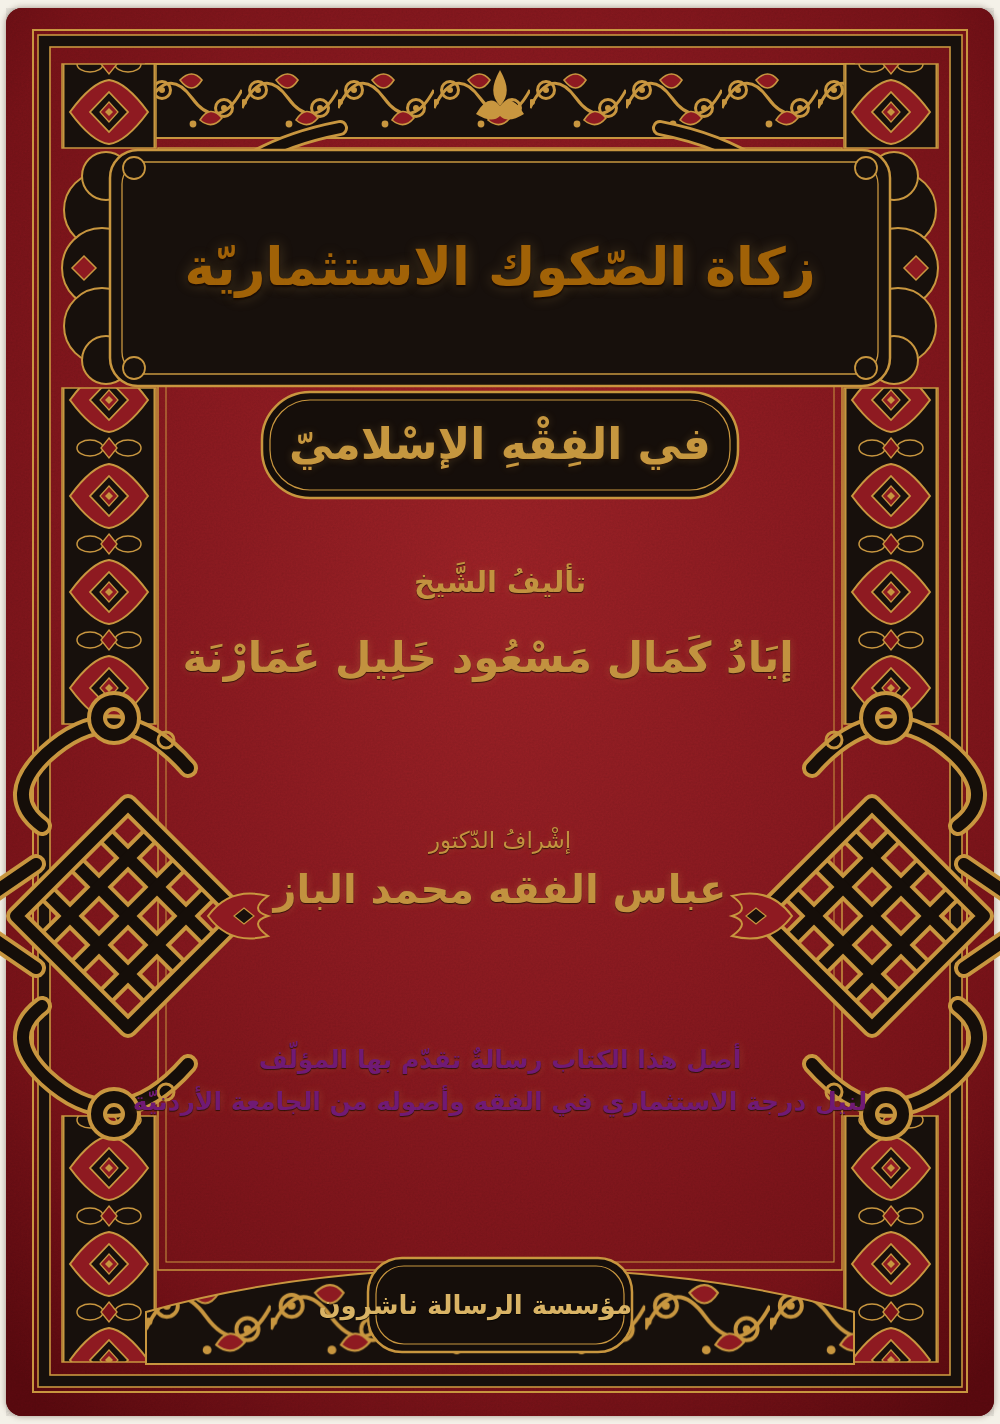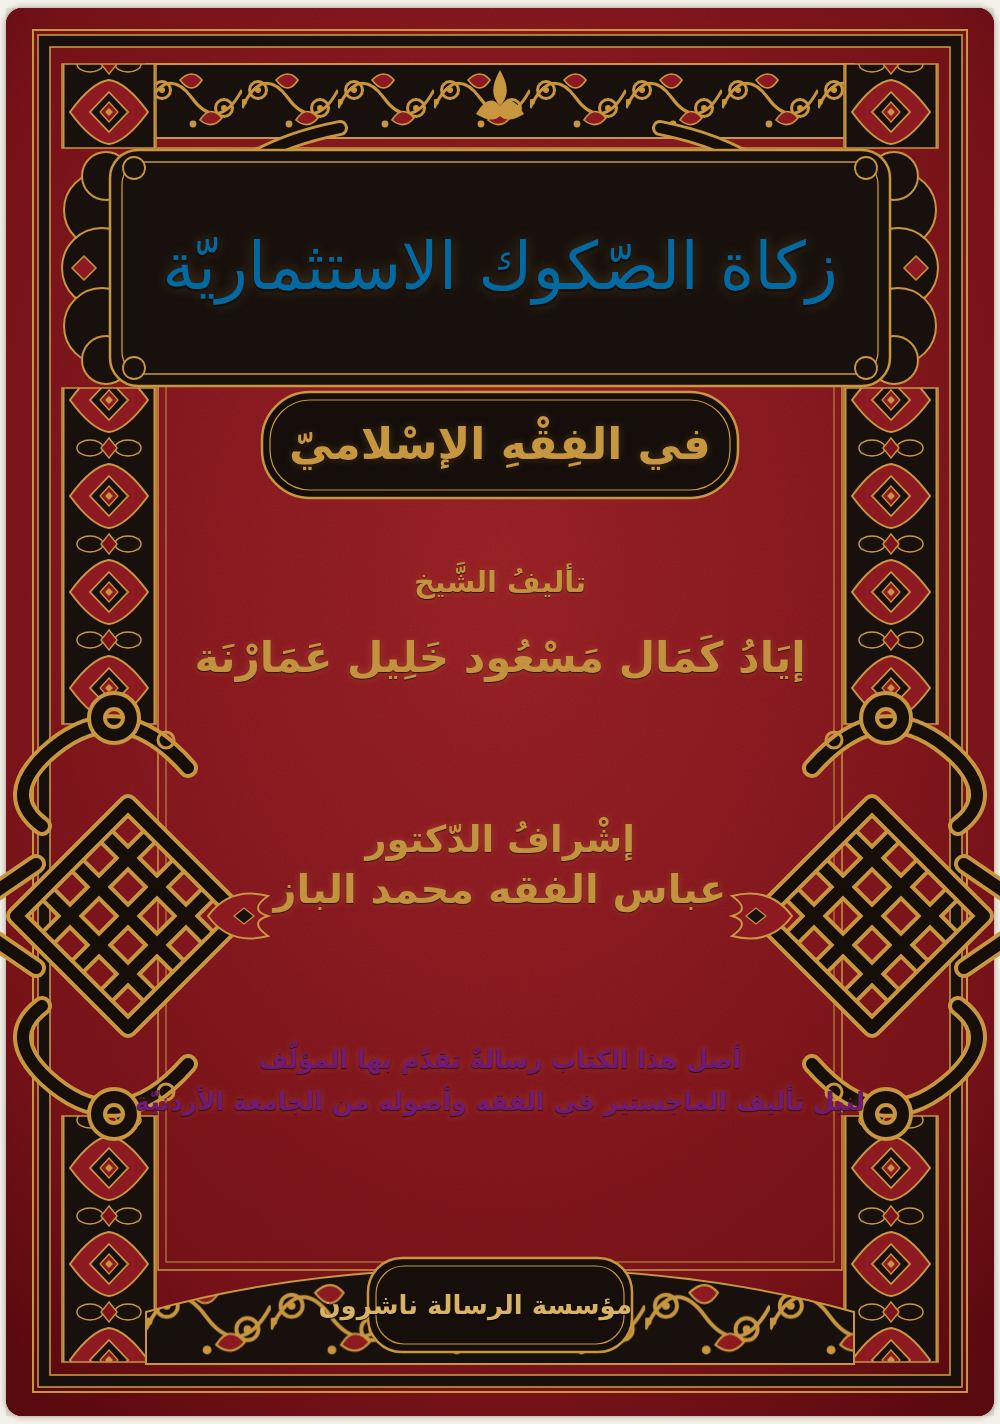--- a/index.html
+++ b/index.html
@@ -16,27 +16,27 @@
   }
   svg.art{position:absolute;left:0;top:0;width:1000px;height:1424px;}
   .txt{
     position:absolute;direction:rtl;text-align:center;
     color:#c2923f;white-space:nowrap;
     text-shadow:0 1px 1px rgba(35,15,5,.85), 0 0 9px rgba(235,185,95,.22);
     font-family:"DejaVu Sans",sans-serif;
   }
   .title{
     left:100px;top:212px;width:800px;height:110px;line-height:110px;
-    font-size:66px;font-weight:400;color:#0369a1;
+    font-size:52px;font-weight:700;color:#a16207;
     text-shadow:0 2px 2px rgba(20,8,2,.9), 0 0 14px rgba(240,190,100,.25);
   }
   .subtitle{left:262px;top:400px;width:476px;height:64px;line-height:88px;font-size:44px;font-weight:700;color:#c6973f;}
   .byline-label{left:300px;top:562px;width:400px;height:40px;line-height:40px;font-size:29px;font-weight:700;}
-  .author{left:150px;top:622px;width:700px;height:72px;line-height:72px;font-size:42px;font-weight:700;}
-  .sup-label{left:330px;top:822px;width:340px;height:36px;line-height:36px;font-size:37px;font-weight:700;}
+  .author{left:138px;top:622px;width:700px;height:72px;line-height:72px;font-size:42px;font-weight:700;}
+  .sup-label{left:330px;top:822px;width:340px;height:36px;line-height:36px;font-size:23px;font-weight:400;}
   .supervisor{left:200px;top:856px;width:600px;height:66px;line-height:66px;font-size:40px;font-weight:700;}
   .note{left:120px;top:1042px;width:760px;height:36px;line-height:36px;font-size:25px;font-weight:700;color:#701a75;}
   .note2{top:1084px;}
   .publisher{left:368px;top:1272px;width:264px;height:66px;line-height:66px;font-size:26px;font-weight:700;color:#d9b365;text-shadow:0 1px 1px rgba(0,0,0,.9);}
 </style>
 </head>
 <body>
 
 <div class="cover"></div>
 
@@ -232,14 +232,14 @@
   </g>
 </svg>
 
 <div class="txt title">زكاة الصّكوك الاستثماريّة</div>
 <div class="txt subtitle">في الفِقْهِ الإسْلاميّ</div>
 <div class="txt byline-label">تأليفُ الشَّيخ</div>
 <div class="txt author">إيَادُ كَمَال مَسْعُود خَلِيل عَمَارْنَة</div>
 <div class="txt sup-label">إشْرافُ الدّكتور</div>
 <div class="txt supervisor">عباس الفقه محمد الباز</div>
 <div class="txt note">أصل هذا الكتاب رسالةٌ تقدّم بها المؤلّف</div>
-<div class="txt note note2">لنيل تأليف الماجستير في الفقه وأصوله من الجامعة الأردنيّة</div>
+<div class="txt note note2">لنيل درجة الاستثماري في الفقه وأصوله من الجامعة الأردنيّة</div>
 <div class="txt publisher">مؤسسة الرسالة ناشرون</div>
 
 </body></html>

